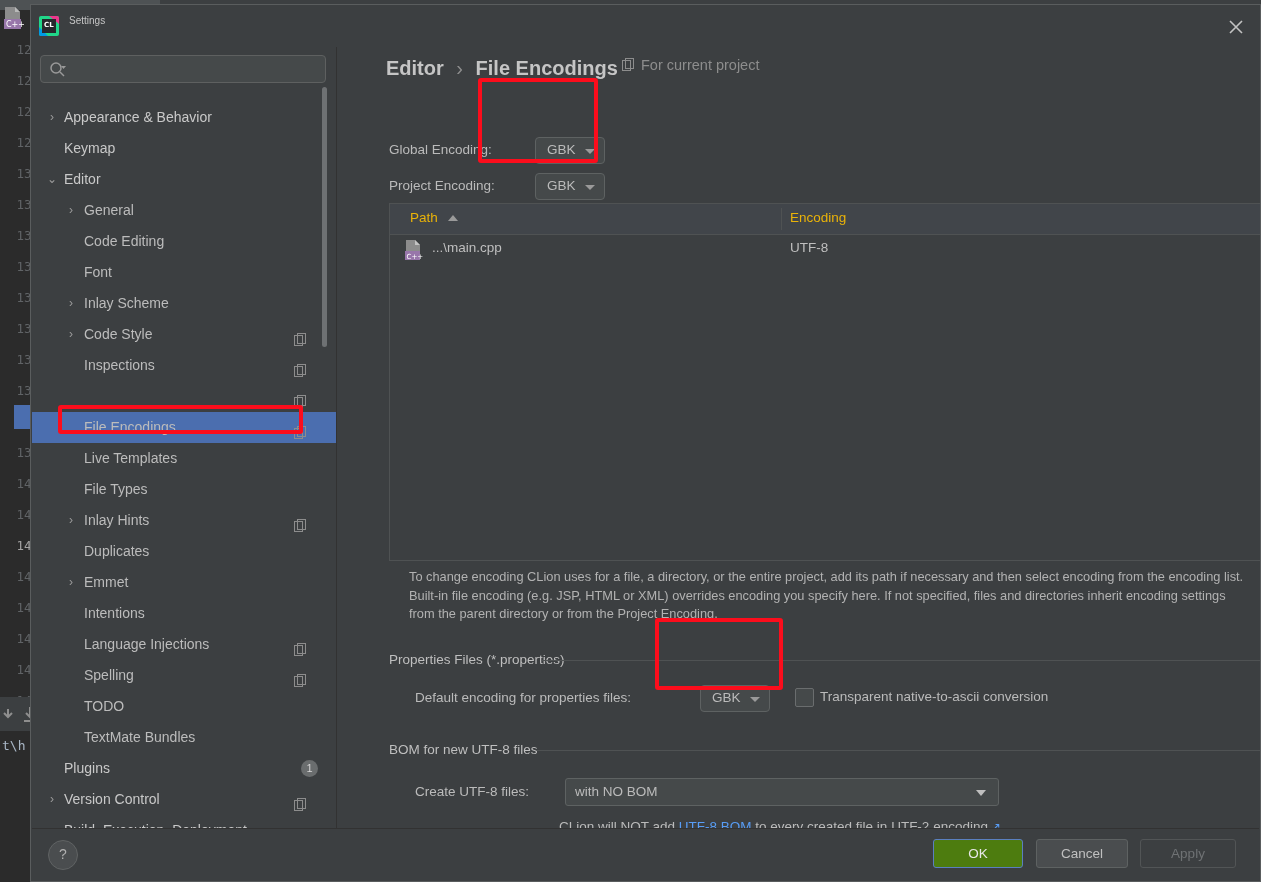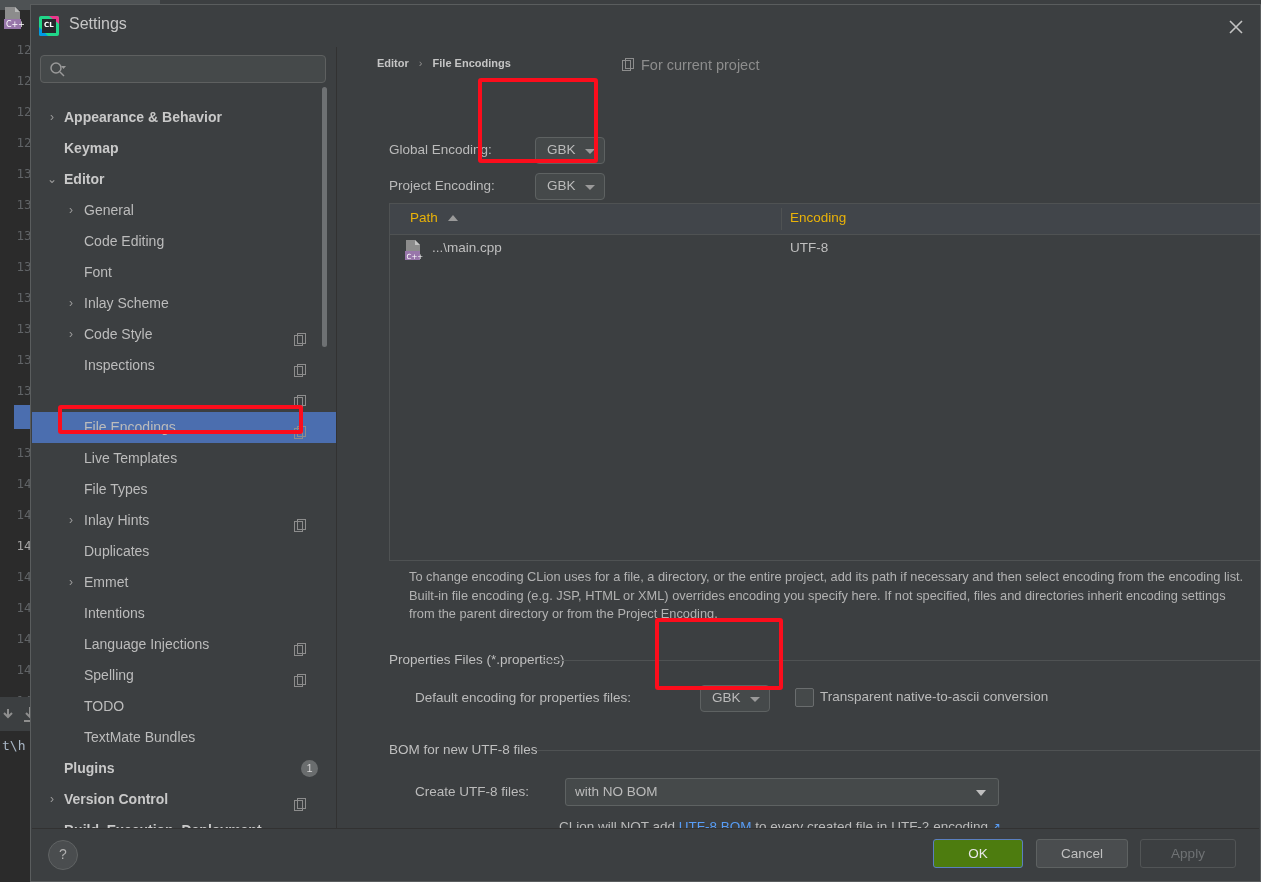--- a/index.html
+++ b/index.html
@@ -30,49 +30,49 @@
   #bk-right-mark{position:absolute;right:6px;top:55px;width:6px;height:10px;background:#6e6e6e;}
   #bk-circle{position:absolute;right:2px;top:290px;width:14px;height:14px;border:1px solid #6a6a6a;border-radius:50%;}
   #bk-hline1{position:absolute;right:0;top:36px;width:21px;height:1px;background:#4a4d4f;}
   #bk-hline2{position:absolute;right:0;top:76px;width:21px;height:1px;background:#4a4d4f;}
 
   
   #dialog{position:absolute;left:30px;top:4px;width:1231px;height:878px;
           background:#3c3f41;border:1px solid #5a5d5e;box-sizing:border-box;}
   #titlebar{height:42px;position:relative;}
   #app-logo{position:absolute;left:7px;top:10px;width:22px;height:22px;}
-  #dlg-title{position:absolute;left:38px;top:10px;font-size:16px;color:#c6c6c6;}
+  #dlg-title{position:absolute;left:38px;top:10px;font-size:10px;color:#c6c6c6;}
   #close-btn{position:absolute;right:10px;top:8px;width:28px;height:28px;cursor:pointer;}
   #close-btn svg{display:block;}
 
   
   #sidebar{position:absolute;left:1px;top:42px;width:305px;bottom:52px;background:#3c3f41;}
   #searchwrap{position:relative;margin:8px 11px 10px 8px;}
   #searchbox{width:100%;height:28px;box-sizing:border-box;background:#45494a;border:1px solid #5e6060;
              border-radius:4px;color:#bbb;font-size:13px;padding-left:32px;outline:none;
              font-family:"Liberation Sans",sans-serif;}
   #search-icon{position:absolute;left:9px;top:6px;pointer-events:none;}
   #tree{position:absolute;left:0;right:0;top:55px;bottom:0;overflow:hidden;}
   .tree-row{height:31px;line-height:31px;position:relative;cursor:pointer;color:#bcbcbc;font-size:14px;white-space:nowrap;}
   .tree-row .arrow{position:absolute;width:12px;text-align:center;color:#9a9a9a;font-size:12px;}
   .tree-row .lbl{position:absolute;}
-  .tree-row.bold .lbl{font-weight:bold;color:#c9c9c9;}
+  .tree-row.bold .lbl{font-weight:normal;color:#c9c9c9;}
   .tree-row.selected{background:#4b6eaf;}
   .tree-row .copy-icon{position:absolute;right:29px;top:8px;}
   .tree-row .badge{position:absolute;right:19px;top:7px;width:17px;height:17px;border-radius:50%;
      background:#6a6d6e;color:#d6d6d6;font-size:11px;line-height:17px;text-align:center;}
   
   .lvl0 .arrow{left:14px;} .lvl0 .lbl{left:32px;}
   .lvl1 .arrow{left:33px;} .lvl1 .lbl{left:52px;}
   #tree-scroll{position:absolute;right:10px;top:40px;width:5px;height:260px;background:#6e7173;border-radius:3px;}
   #sidebar-divider{position:absolute;left:305px;top:42px;width:1px;bottom:52px;background:#323232;}
 
   
   #content{position:absolute;left:306px;right:0;top:42px;bottom:52px;overflow:hidden;}
-  #breadcrumb{position:absolute;left:40px;top:10px;font-size:11px;font-weight:bold;color:#c5c5c5;}
+  #breadcrumb{position:absolute;left:49px;top:10px;font-size:20px;font-weight:bold;color:#c5c5c5;}
   #breadcrumb .sep{font-weight:normal;color:#8e8e8e;margin:0 7px;}
   #for-current{position:absolute;left:285px;top:10px;font-size:14.5px;color:#8d8d8d;}
   .lblrow{position:absolute;font-size:13.5px;color:#bbbbbb;}
   #lbl-global{left:52px;top:95px;}
   #lbl-project{left:52px;top:131px;}
   .combo{position:absolute;height:27px;background:#45494a;border:1px solid #5e6262;border-radius:4px;
          box-sizing:border-box;cursor:pointer;}
   .combo .txt{position:absolute;left:11px;top:4px;font-size:13.5px;color:#bbbbbb;}
   .combo .caret{position:absolute;right:9px;top:11px;width:0;height:0;
     border-left:5px solid transparent;border-right:5px solid transparent;border-top:5px solid #9a9a9a;}

